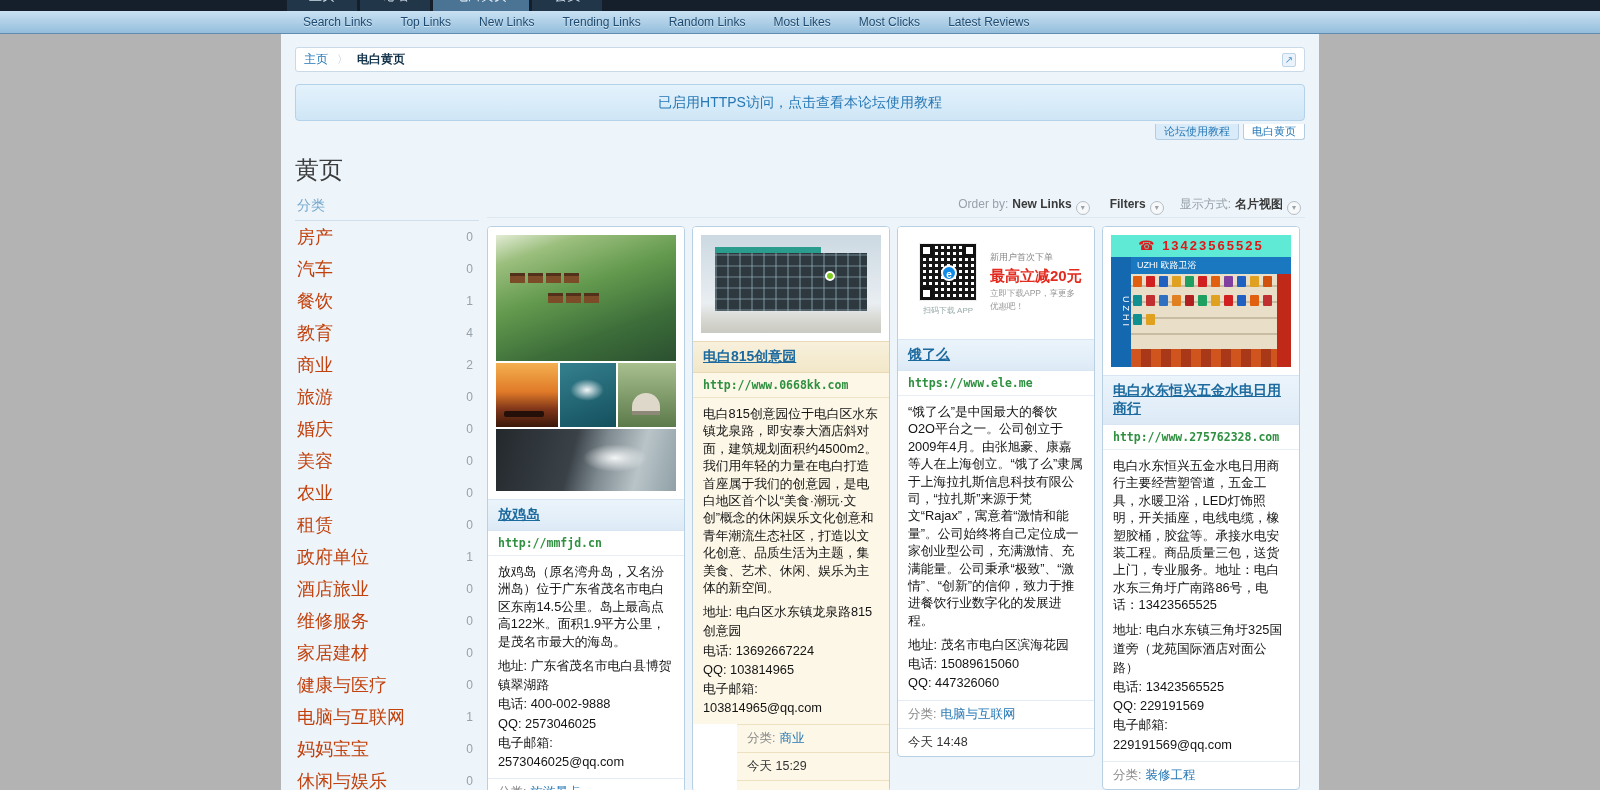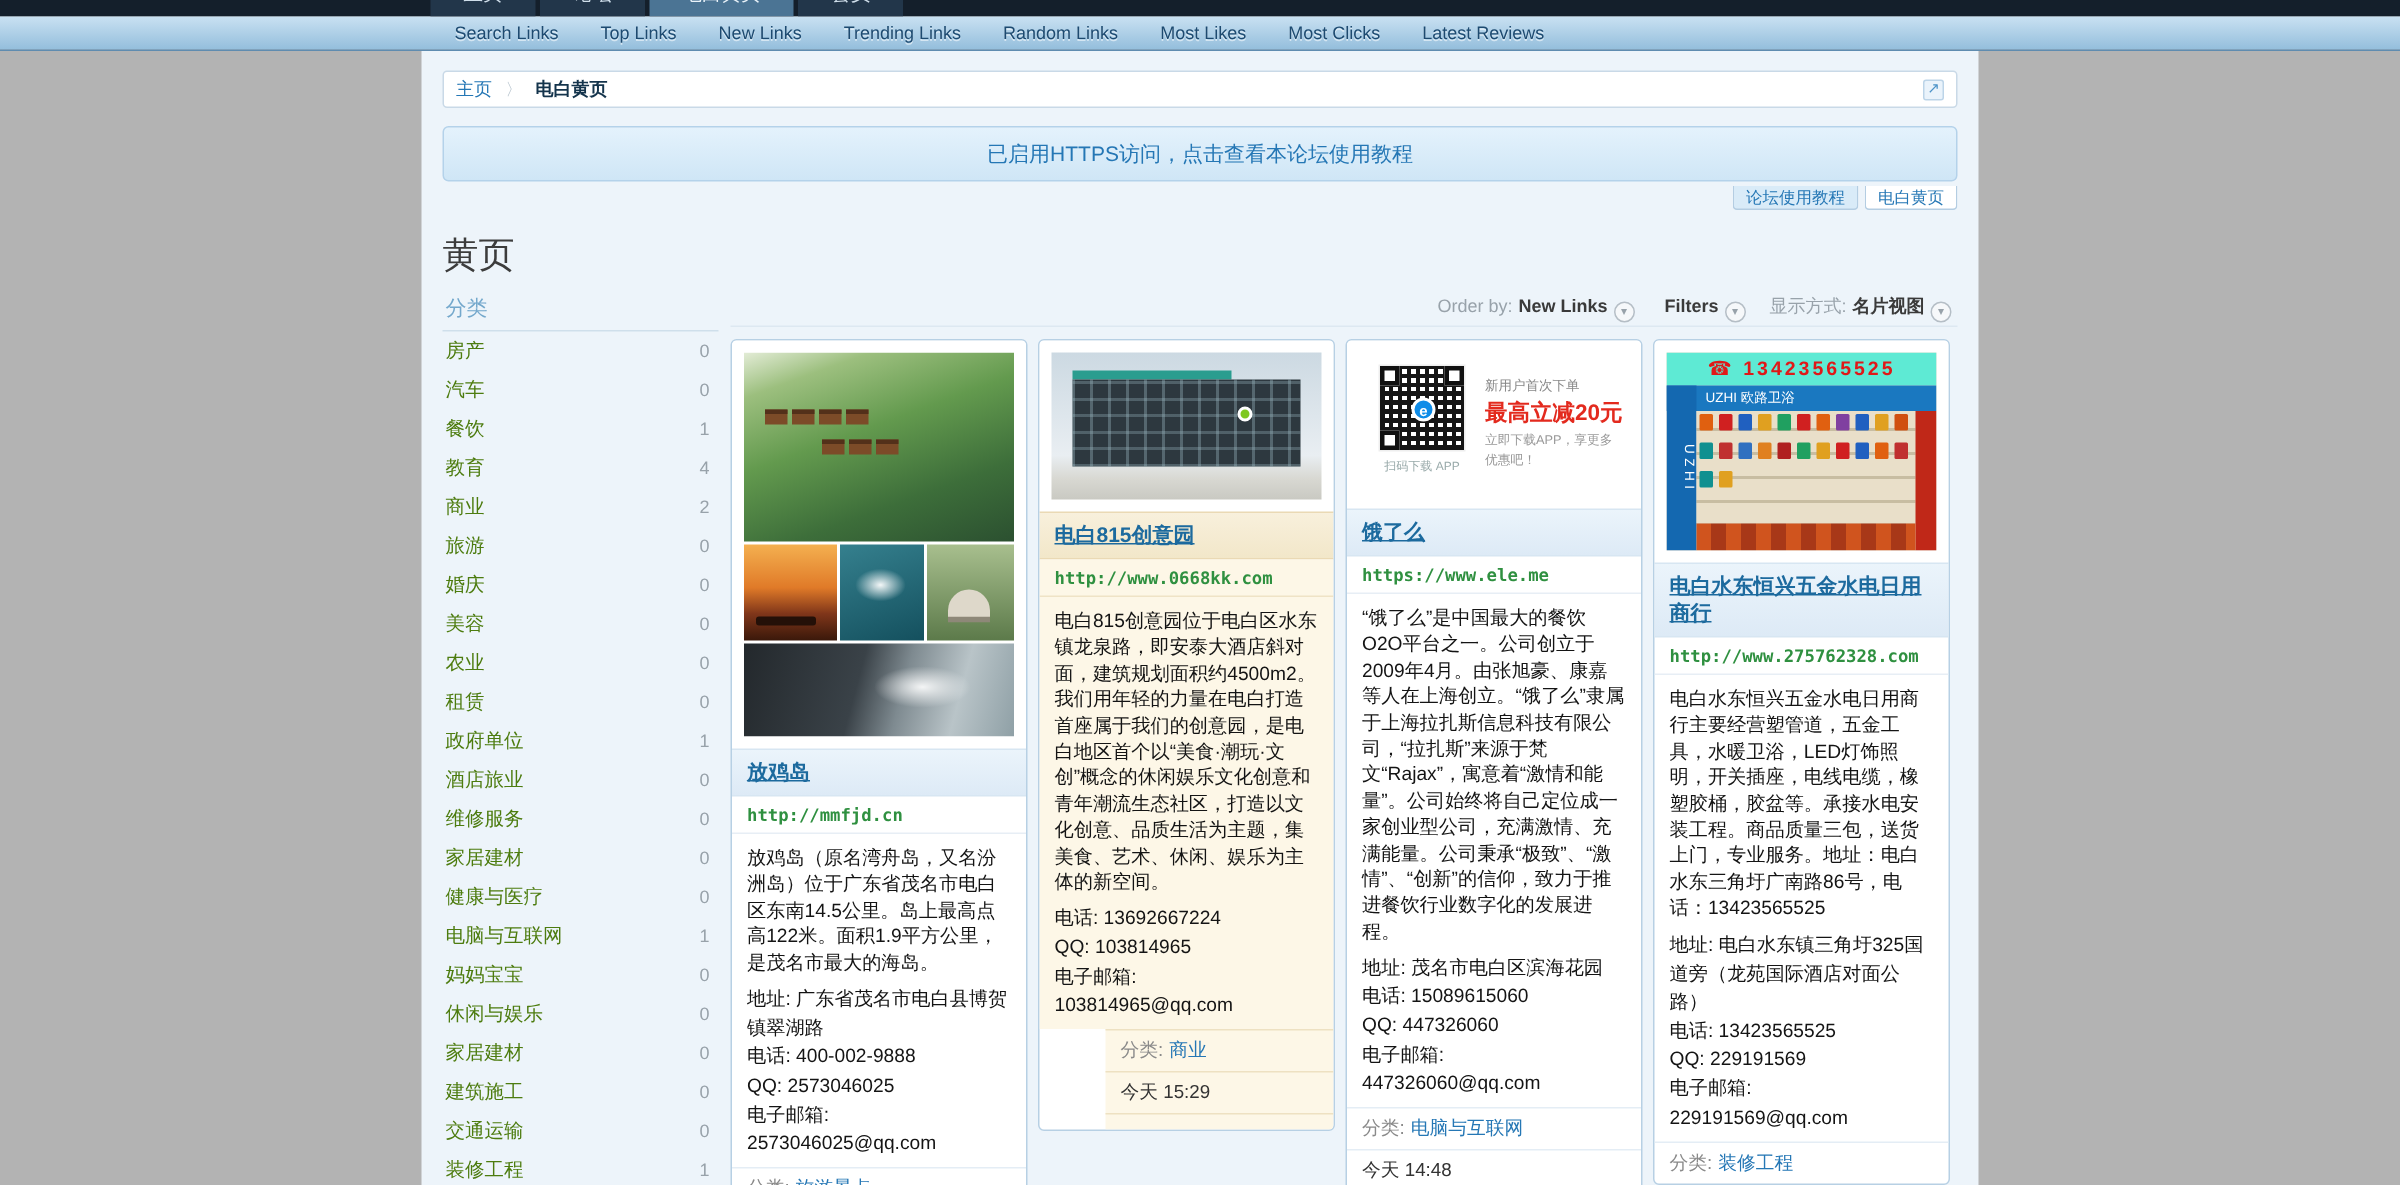--- a/index.html
+++ b/index.html
@@ -37,21 +37,21 @@
   .ptab.active { background:#d9ebf8; }
 
   .h1 { margin:14px 0 8px 14px; font-size:24px; color:#3c3c3c; font-weight:normal; }
 
   .cols { display:flex; padding:0 14px; gap:8px; align-items:flex-start; }
 
   
   .side { width:184px; flex:none; }
   .side-h { color:#74a8cc; font-size:14px; padding:3px 2px 5px; border-bottom:1px solid #cfdfeb; }
   .cat-row { display:flex; justify-content:space-between; align-items:center; padding:4px 6px 4px 2px; }
-  .cat-name { color:#4d7c0f; font-size:13px; }
+  .cat-name { color:#c2410c; font-size:18px; }
   .cat-count { color:#98a2aa; font-size:12px; }
 
   
   .main { flex:1; }
   .toolbar { height:24px; display:flex; justify-content:flex-end; align-items:center; gap:16px;
              font-size:12px; color:#98a2aa; border-bottom:1px solid #dde8f1; padding-right:4px; }
   .toolbar b { color:#3a3a3a; font-weight:bold; margin-left:4px; }
   .dd { display:inline-block; width:14px; height:14px; border:1px solid #b5bec6; border-radius:50%;
         background:#f6f8fa; color:#98a2aa; font-size:8px; line-height:12px; text-align:center;
         vertical-align:-2px; margin-left:4px; }
@@ -347,20 +347,21 @@
               <div class="ph bld815">
                 <span class="teal"></span>
                   <span class="blk"></span>
                   <span class="dot"></span>
               </div>
             </div>
             <div class="card-title">电白815创意园</div>
             <a class="card-url">http://www.0668kk.com</a>
             <div class="card-desc">电白815创意园位于电白区水东镇龙泉路，即安泰大酒店斜对面，建筑规划面积约4500m2。我们用年轻的力量在电白打造首座属于我们的创意园，是电白地区首个以“美食·潮玩·文创”概念的休闲娱乐文化创意和青年潮流生态社区，打造以文化创意、品质生活为主题，集美食、艺术、休闲、娱乐为主体的新空间。</div>
             <div class="card-contact">
+              <div><span>地址:</span> <span>电白区水东镇龙泉路815创意园</span></div>
               <div><span>电话:</span> <span>13692667224</span></div>
               <div><span>QQ:</span> <span>103814965</span></div>
               <div><span>电子邮箱:</span> <span>103814965@qq.com</span></div>
             </div>
             <div class="card-row">
               <span class="lb-grey">分类:</span><a class="cat-link">商业</a>
             </div>
             <div class="card-row">今天 15:29</div>
             <div class="card-row">
               
@@ -390,21 +391,20 @@
                 </div>
               </div>
             </div>
             <div class="card-title">饿了么</div>
             <a class="card-url">https://www.ele.me</a>
             <div class="card-desc">“饿了么”是中国最大的餐饮O2O平台之一。公司创立于2009年4月。由张旭豪、康嘉等人在上海创立。“饿了么”隶属于上海拉扎斯信息科技有限公司，“拉扎斯”来源于梵文“Rajax”，寓意着“激情和能量”。公司始终将自己定位成一家创业型公司，充满激情、充满能量。公司秉承“极致”、“激情”、“创新”的信仰，致力于推进餐饮行业数字化的发展进程。</div>
             <div class="card-contact">
               <div><span>地址:</span> <span>茂名市电白区滨海花园</span></div>
               <div><span>电话:</span> <span>15089615060</span></div>
               <div><span>QQ:</span> <span>447326060</span></div>
-              <div><span>电子邮箱:</span> <span>447326060@qq.com</span></div>
             </div>
             <div class="card-row">
               <span class="lb-grey">分类:</span><a class="cat-link">电脑与互联网</a>
             </div>
             <div class="card-row">今天 14:48</div>
 
           </div>
 
         </div>
 

